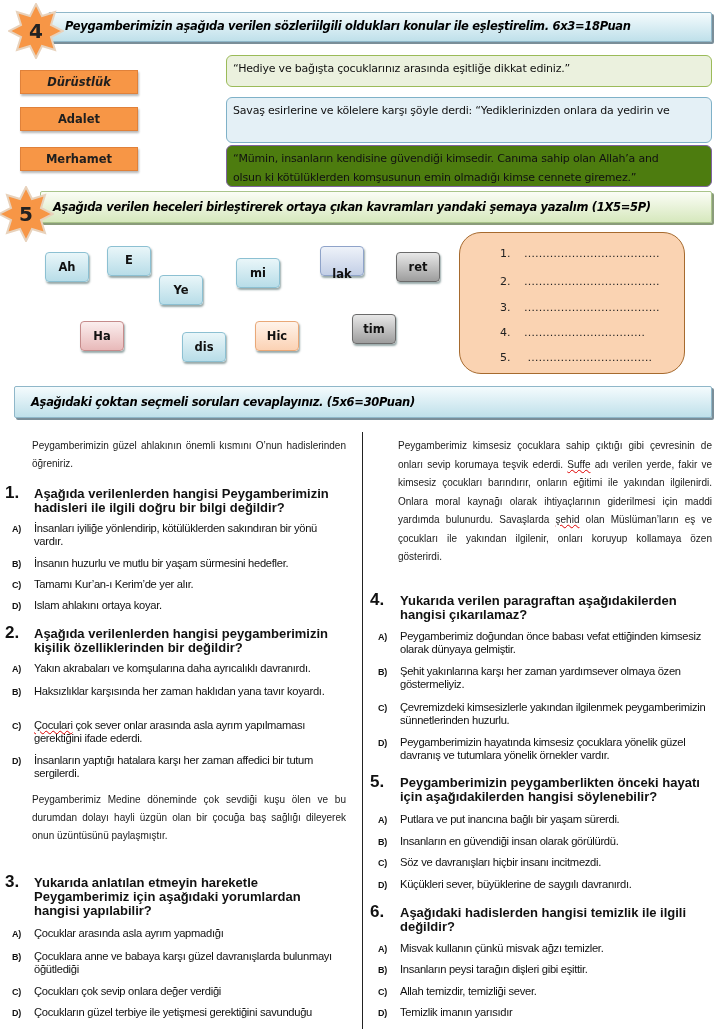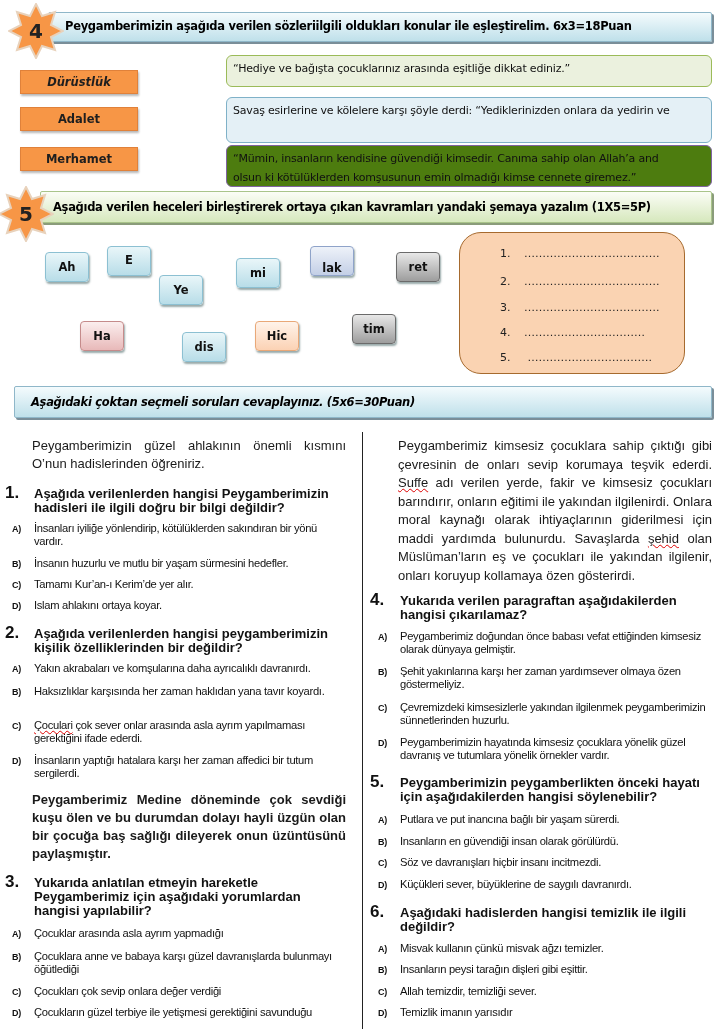--- a/index.html
+++ b/index.html
@@ -1,21 +1,21 @@
 <!DOCTYPE html>
 <html><head>
 <meta charset="utf-8">
 <style>
   * { box-sizing: border-box; margin: 0; padding: 0; }
   html, body { width: 716px; height: 1029px; background: #ffffff; overflow: hidden; }
   body { position: relative; font-family: "Liberation Sans", sans-serif; color: #000; }
 
   .banner { position: absolute; border: 1px solid #8fb7c9; border-radius: 2px;
             box-shadow: 2px 2px 0 #7a8e99; font-family: "DejaVu Sans", sans-serif;
-            font-weight: bold; font-size: 11.5px; letter-spacing: -0.3px; }
+            font-weight: bold; font-size: 11.5px; letter-spacing: -0.3px; font-style: italic; }
   .banner-blue { background: linear-gradient(#f4fbfd, #bfe0ea); }
   .banner-green { background: linear-gradient(#fbfdf6, #d6e8bd); border-color: #a9c48a; box-shadow: 2px 2px 0 #8a9c7a; }
 
   .star { position: absolute; width: 56px; height: 56px; }
   .star svg { position: absolute; left: 0; top: 0; }
   .star .num { position: absolute; left: 0; top: 0; width: 56px; height: 56px;
                display: flex; align-items: center; justify-content: center;
                font-family: "DejaVu Sans", sans-serif; font-weight: bold; font-size: 20px; color: #222; }
 
   .concept { position: absolute; width: 118px; height: 24px; background: #f79646;
@@ -39,21 +39,21 @@
   .syl-red  { background: linear-gradient(#fbeeee, #e8b9b9); border: 1px solid #c58b8b; }
   .syl-orng { background: linear-gradient(#fff3ea, #fbd2b4); border: 1px solid #e9a878; }
 
   .answer-box { position: absolute; left: 459px; top: 232px; width: 226px; height: 142px;
                 background: #fad3b2; border: 1px solid #a66a2e; border-radius: 22px; }
   .answer-line { position: absolute; left: 40px; font-family: "DejaVu Sans", sans-serif; font-size: 11px; color: #222; }
   .answer-line .n { display: inline-block; width: 24px; }
 
   .col-divider { position: absolute; left: 362px; top: 432px; width: 1px; height: 597px; background: #222; }
 
-  .para { position: absolute; font-size: 13px; line-height: 18px; text-align: justify; color: #1a1a1a; }
+  .para { position: absolute; font-size: 10px; line-height: 18px; text-align: justify; color: #1a1a1a; }
   .q-title { position: absolute; font-weight: bold; font-size: 13px; line-height: 14px; color: #111; }
   .q-num { position: absolute; font-weight: bold; font-size: 17px; color: #111; }
   .opt { position: absolute; font-size: 11.2px; line-height: 13px; color: #111; letter-spacing: -0.3px; }
   .opt .l { position: absolute; left: -22px; top: 1px; font-weight: bold; font-size: 9px; }
   .wavy { text-decoration: underline wavy #d00; text-decoration-thickness: 1px; }
 </style>
 </head>
 <body>
 
 <div class="banner banner-blue" style="left:48px; top:12px; width:664px; height:30px; padding:6px 0 0 16px;">
@@ -102,21 +102,21 @@
   </div>
 <div class="syl syl-blue" style="left:107px; top:246px; align-items:flex-start; padding-top:6px;">
     <span>E</span>
   </div>
 <div class="syl syl-blue" style="left:159px; top:275px;">
     <span>Ye</span>
   </div>
 <div class="syl syl-blue" style="left:236px; top:258px;">
     <span>mi</span>
   </div>
-<div class="syl syl-lav" style="left:310px; top:246px; align-items:flex-start; padding-top:14px;">
+<div class="syl syl-lav" style="left:320px; top:246px; align-items:flex-start; padding-top:20px;">
     <span>lak</span>
   </div>
 <div class="syl syl-gray" style="left:396px; top:252px;">
     <span>ret</span>
   </div>
 <div class="syl syl-red" style="left:80px;  top:321px;">
     <span>Ha</span>
   </div>
 <div class="syl syl-blue" style="left:182px; top:332px;">
     <span>dis</span>
@@ -151,21 +151,21 @@
 <div class="opt" style="left:34px; top:578px; width:300px;"><span class="l">C)</span><span>Tamamı Kur’an-ı Kerim’de yer alır.</span></div>
 <div class="opt" style="left:34px; top:599px; width:300px;"><span class="l">D)</span><span>Islam ahlakını ortaya koyar.</span></div>
 
 <div class="q-num" style="left:5px; top:623px;">2.</div>
 <div class="q-title" style="left:34px; top:627px; width:310px;">Aşağıda verilenlerden hangisi peygamberimizin kişilik özelliklerinden bir değildir?</div>
 <div class="opt" style="left:34px; top:662px; width:320px;"><span class="l">A)</span><span>Yakın akrabaları ve komşularına daha ayrıcalıklı davranırdı.</span></div>
 <div class="opt" style="left:34px; top:685px; width:300px;"><span class="l">B)</span><span>Haksızlıklar karşısında her zaman haklıdan yana tavır koyardı.</span></div>
 <div class="opt" style="left:34px; top:719px; width:300px;"><span class="l">C)</span><span class="wavy">Çoculari</span><span> çok sever onlar arasında asla ayrım yapılmaması gerektiğini ifade ederdi.</span></div>
 <div class="opt" style="left:34px; top:754px; width:300px;"><span class="l">D)</span><span>İnsanların yaptığı hatalara karşı her zaman affedici bir tutum sergilerdi.</span></div>
 
-<div class="para" style="left:32px; top:791px; width:314px;font-weight:bold;">Peygamberimiz Medine döneminde çok sevdiği kuşu ölen ve bu durumdan dolayı hayli üzgün olan bir çocuğa baş sağlığı dileyerek onun üzüntüsünü paylaşmıştır.</div>
+<div class="para" style="left:32px; top:791px; width:314px;">Peygamberimiz Medine döneminde çok sevdiği kuşu ölen ve bu durumdan dolayı hayli üzgün olan bir çocuğa baş sağlığı dileyerek onun üzüntüsünü paylaşmıştır.</div>
 
 <div class="q-num" style="left:5px; top:872px;">3.</div>
 <div class="q-title" style="left:34px; top:876px; width:306px;">Yukarıda anlatılan etmeyin hareketle Peygamberimiz için aşağıdaki yorumlardan hangisi yapılabilir?</div>
 <div class="opt" style="left:34px; top:927px; width:300px;"><span class="l">A)</span><span>Çocuklar arasında asla ayrım yapmadığı</span></div>
 <div class="opt" style="left:34px; top:950px; width:300px;"><span class="l">B)</span><span>Çocuklara anne ve babaya karşı güzel davranışlarda bulunmayı öğütlediği</span></div>
 <div class="opt" style="left:34px; top:985px; width:300px;"><span class="l">C)</span><span>Çocukları çok sevip onlara değer verdiği</span></div>
 <div class="opt" style="left:34px; top:1006px; width:320px;"><span class="l">D)</span><span>Çocukların güzel terbiye ile yetişmesi gerektiğini savunduğu</span></div>
 
 <div class="para" style="left:398px; top:437px; width:314px; line-height:18.5px;">
   <span>Peygamberimiz kimsesiz çocuklara sahip çıktığı gibi çevresinin de onları sevip korumaya teşvik ederdi.</span>

